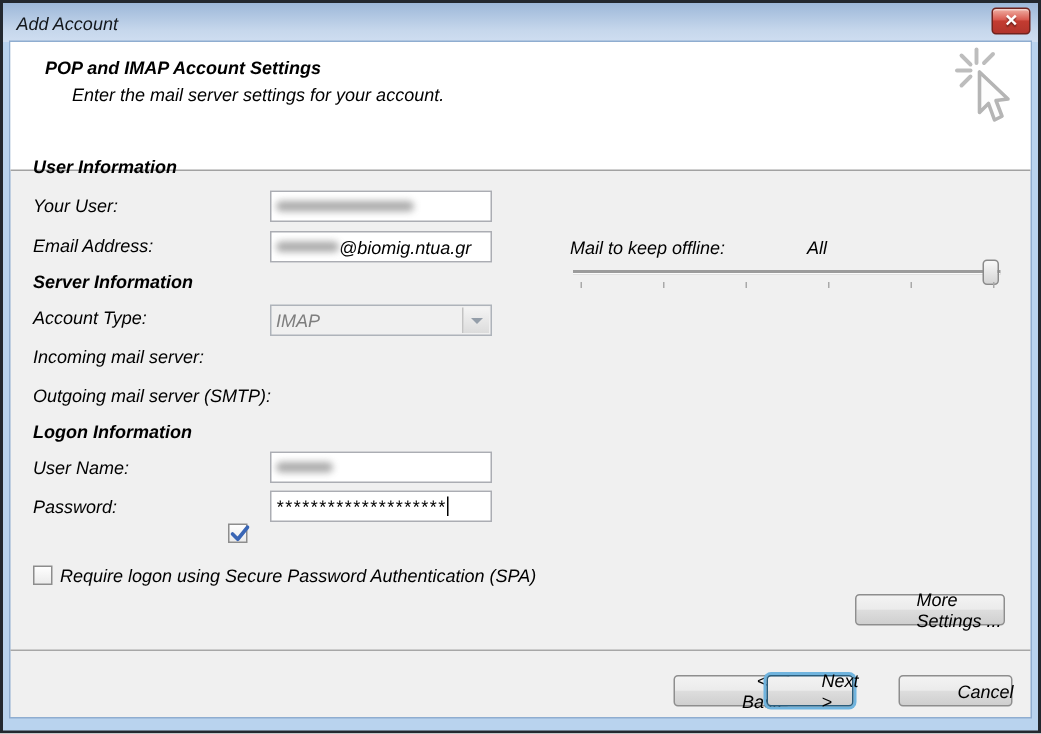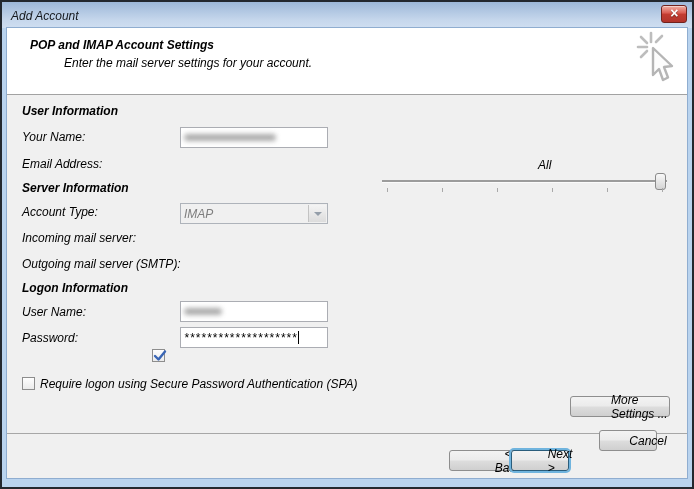--- a/index.html
+++ b/index.html
@@ -3,43 +3,43 @@
 <meta charset="utf-8">
 <style>
   html,body{margin:0;padding:0;background:#fff;}
   .stage{position:relative;width:694px;height:489px;font-family:"Liberation Sans","DejaVu Sans",sans-serif;font-size:12px;color:#000;overflow:hidden;font-style:italic;}
   .win{position:absolute;inset:0;background:#23282f;}
   .titlebar{position:absolute;left:2px;top:2px;width:690px;height:26px;background:linear-gradient(to bottom,#9db8d9,#c6d7ec 70%,#cfdef1);}
   .title-text{position:absolute;left:9px;top:7px;color:#14181d;}
   .close-btn{position:absolute;left:661px;top:5px;width:26px;height:18px;background:linear-gradient(to bottom,#f0b0a4,#d9594f 45%,#c33c31 50%,#b2342c);border:1px solid #71221d;border-radius:3px;box-shadow:inset 0 1px 0 rgba(255,255,255,.45);color:#fff;font-weight:bold;font-size:14px;line-height:15px;text-align:center;box-sizing:border-box;cursor:default;text-shadow:0 1px 1px rgba(0,0,0,.4);}
   .blueframe{position:absolute;left:2px;top:28px;width:690px;height:459px;background:#b9d3ee;}
   .content{position:absolute;left:7px;top:28px;width:680px;height:450px;background:#f0f0f0;box-shadow:0 0 0 1px #8fadd0;}
-  .header{position:absolute;left:0;top:0;width:680px;height:67px;background:#ffffff;border-bottom:1px solid #a2a2a2;box-sizing:border-box;}
+  .header{position:absolute;left:0;top:0;width:680px;height:86px;background:#ffffff;border-bottom:1px solid #a2a2a2;box-sizing:border-box;}
   .hdr-title{position:absolute;left:23px;top:10px;font-weight:bold;}
-  .hdr-sub{position:absolute;left:41px;top:28px;margin-left:16px;}
+  .hdr-sub{position:absolute;left:41px;top:28px;}
   .wiz-icon{position:absolute;left:628px;top:3px;}
   .lbl{position:absolute;white-space:nowrap;}
   .sec{position:absolute;font-weight:bold;white-space:nowrap;}
   .tf{position:absolute;width:148px;height:21px;background:#fff;border:1px solid #abadb3;box-sizing:border-box;display:flex;align-items:center;padding:0 3px;overflow:hidden;}
   .redact{height:7px;border-radius:4px;background:#8f8f8f;filter:blur(2.5px);opacity:.75;flex:0 0 auto;}
   .dd{position:absolute;width:148px;height:21px;background:#f0f0f0;border:1px solid #aeb3ba;box-sizing:border-box;color:#7e7e7e;display:flex;align-items:center;padding:0 3px;}
   .dd-btn{position:absolute;right:1px;top:1px;width:17px;height:17px;background:linear-gradient(#f4f4f4,#dcdcdc);border-left:1px solid #c3c3c3;display:flex;align-items:center;justify-content:center;}
   .dd-arrow{width:0;height:0;border-left:4px solid transparent;border-right:4px solid transparent;border-top:4px solid #949ea9;}
   .cb{position:absolute;width:13px;height:13px;background:linear-gradient(#fefefe,#ebebeb);border:1px solid #8d8d8d;box-sizing:border-box;}
   .cb svg{position:absolute;left:-1px;top:-2px;}
   .cb-lbl{position:absolute;line-height:14px;}
   .slider-track{position:absolute;left:375px;top:152px;width:285px;height:2px;background:#9c9c9c;border-bottom:1px solid #fbfbfb;}
   .slider-thumb{position:absolute;left:648px;top:145px;width:11px;height:17px;background:linear-gradient(#f9f9f9,#d4d4d4);border:1px solid #8a8a8a;border-radius:3px;box-sizing:border-box;}
   .tick{position:absolute;top:160px;width:1px;height:4px;background:#a9a9a9;}
   .divider2{position:absolute;left:0;top:405px;width:680px;height:1px;background:#a7a7a7;}
   .btn{position:absolute;height:21px;background:linear-gradient(to bottom,#f3f3f3,#ebebeb 48%,#dddddd 52%,#cfcfcf);border:1px solid #8e8e8e;border-radius:3px;box-sizing:border-box;display:flex;align-items:center;justify-content:center;color:#000;font-size:12px;cursor:default;padding-left:40px;}
   .btn-more{left:563px;top:368px;width:100px;}
   .btn-back{left:442px;top:422px;width:78px;text-align:center;}
   .btn-next{left:504px;top:422px;width:58px;border-color:#2a5d7c;box-shadow:0 0 0 2px #70b4de;}
-  .btn-cancel{left:592px;top:402px;width:58px;}
+  .btn-cancel{left:592px;top:422px;width:76px;}
   .pw-text{letter-spacing:1px;font-size:12px;}
   .caret{width:1px;height:13px;background:#000;margin-left:1px;}
   .email-val{white-space:nowrap;}
 </style>
 </head>
 <body>
 
 <div class="stage">
   <div class="win"></div>
 
@@ -63,25 +63,29 @@
             <line x1="6" y1="6" x2="12" y2="12"></line>
             <line x1="27" y1="5" x2="21" y2="11"></line>
             <line x1="6" y1="26" x2="12" y2="20"></line>
           </g>
           <polygon points="18,17 18,44 24,38 28,49 33,46.5 29,36 37,35" fill="#fdfdfd" stroke="#b5b5b5" stroke-width="2.4" stroke-linejoin="round"></polygon>
         </svg>
       </div>
     </div>
 
     <div class="sec" style="left:15px;top:76px">User Information</div>
-    <div class="lbl" style="left:15px;top:102px">Your Name:</div>
+    <div class="lbl" style="left:15px;top:102px">Your User:</div>
     <div class="tf" style="left:173px;top:99px">
       <span class="redact" style="width:92px"></span>
     </div>
     <div class="lbl" style="left:15px;top:129px">Email Address:</div>
+    <div class="tf" style="left:173px;top:126px">
+      <span class="redact" style="width:42px"></span>
+      <span class="email-val">@biomig.ntua.gr</span>
+    </div>
 
     <div class="sec" style="left:15px;top:153px">Server Information</div>
     <div class="lbl" style="left:15px;top:177px">Account Type:</div>
     <div class="dd" style="left:173px;top:175px">
       <span>IMAP</span>
       <span class="dd-btn">
           <span class="dd-arrow"></span>
         </span>
     </div>
     <div class="lbl" style="left:15px;top:203px">Incoming mail server:</div>
@@ -100,20 +104,21 @@
 
     <div class="cb" style="left:145px;top:321px">
       <svg width="16" height="16" viewBox="0 0 16 16">
           <polyline points="3,8 6.5,11.5 13,3.5" fill="none" stroke="#3a66b5" stroke-width="2.4" stroke-linecap="round" stroke-linejoin="round"></polyline>
         </svg>
     </div>
 
     <div class="cb" style="left:15px;top:349px"></div>
     <div class="cb-lbl" style="left:33px;top:349px;width:322px;white-space:normal">Require logon using Secure Password Authentication (SPA)</div>
 
+    <div class="lbl" style="left:373px;top:130px">Mail to keep offline:</div>
     <div class="lbl" style="left:531px;top:130px">All</div>
     <div class="slider-track"></div>
     <div class="slider-thumb"></div>
     <div class="tick" style="left:380px"></div>
     <div class="tick" style="left:435px"></div>
     <div class="tick" style="left:490px"></div>
     <div class="tick" style="left:545px"></div>
     <div class="tick" style="left:600px"></div>
     <div class="tick" style="left:655px"></div>
 

